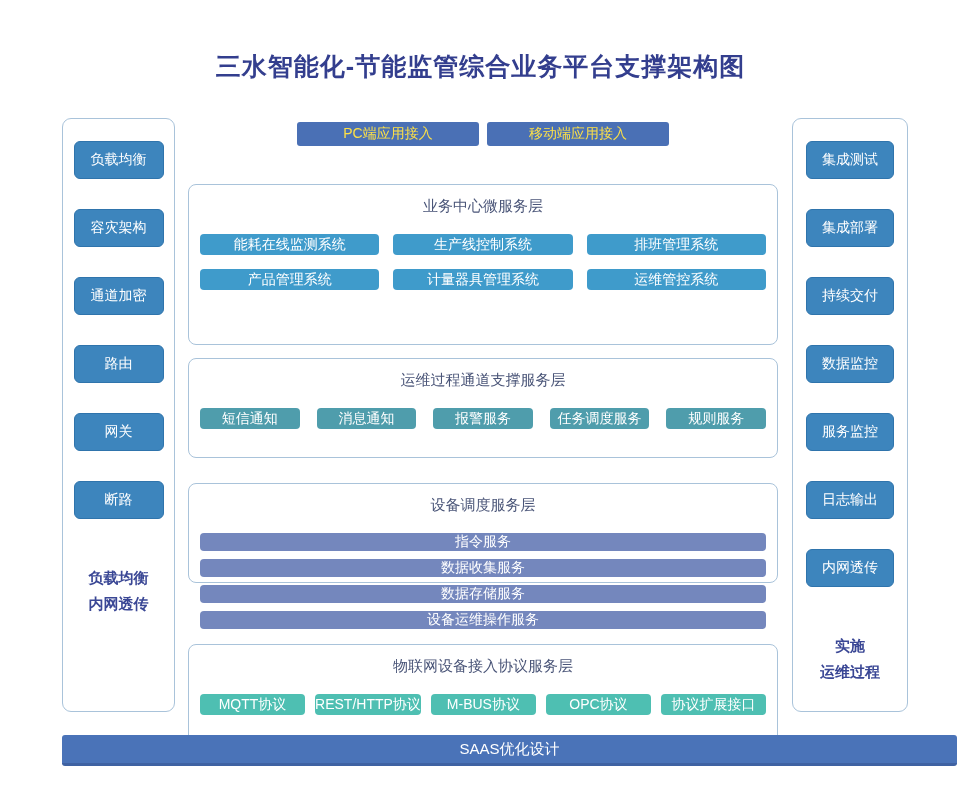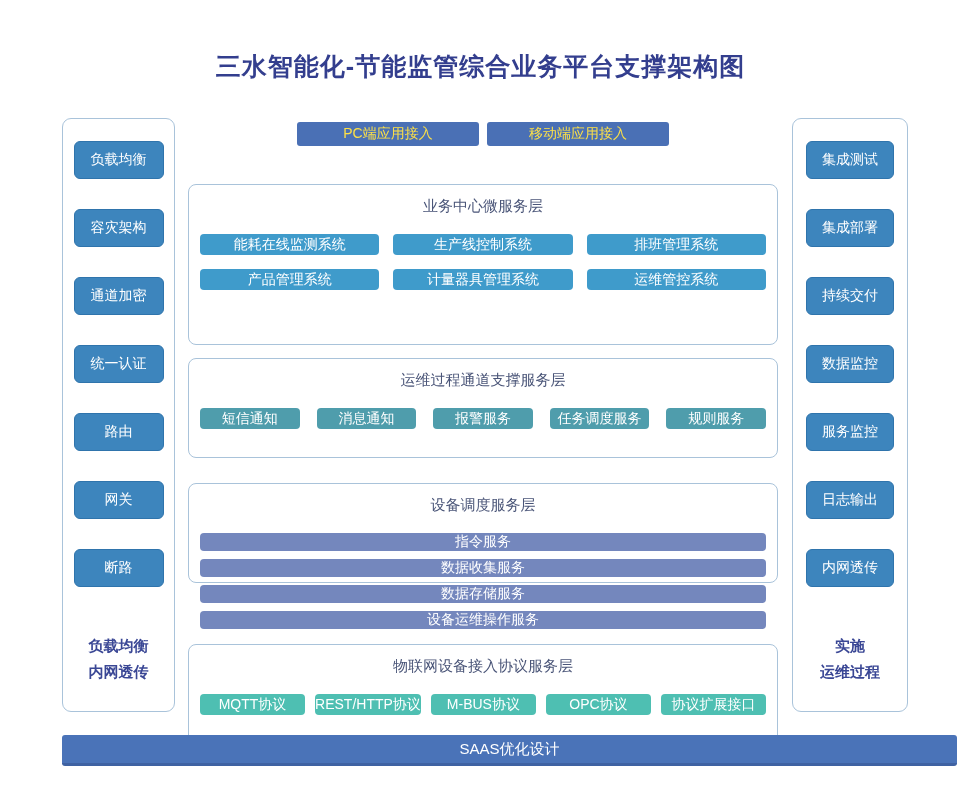--- a/index.html
+++ b/index.html
@@ -79,21 +79,20 @@
 <body>
 
 <div class="canvas">
 
   <div class="title">三水智能化-节能监管综合业务平台支撑架构图</div>
 
   <div class="side-panel left">
     <div class="side-box">负载均衡</div>
     <div class="side-box">容灾架构</div>
     <div class="side-box">通道加密</div>
-    <div class="side-box">统一认证</div>
     <div class="side-box">路由</div>
     <div class="side-box">网关</div>
     <div class="side-box">断路</div>
     <div class="side-label">
       <div>负载均衡</div>
       <div>内网透传</div>
     </div>
   </div>
 
   <div class="side-panel right">

